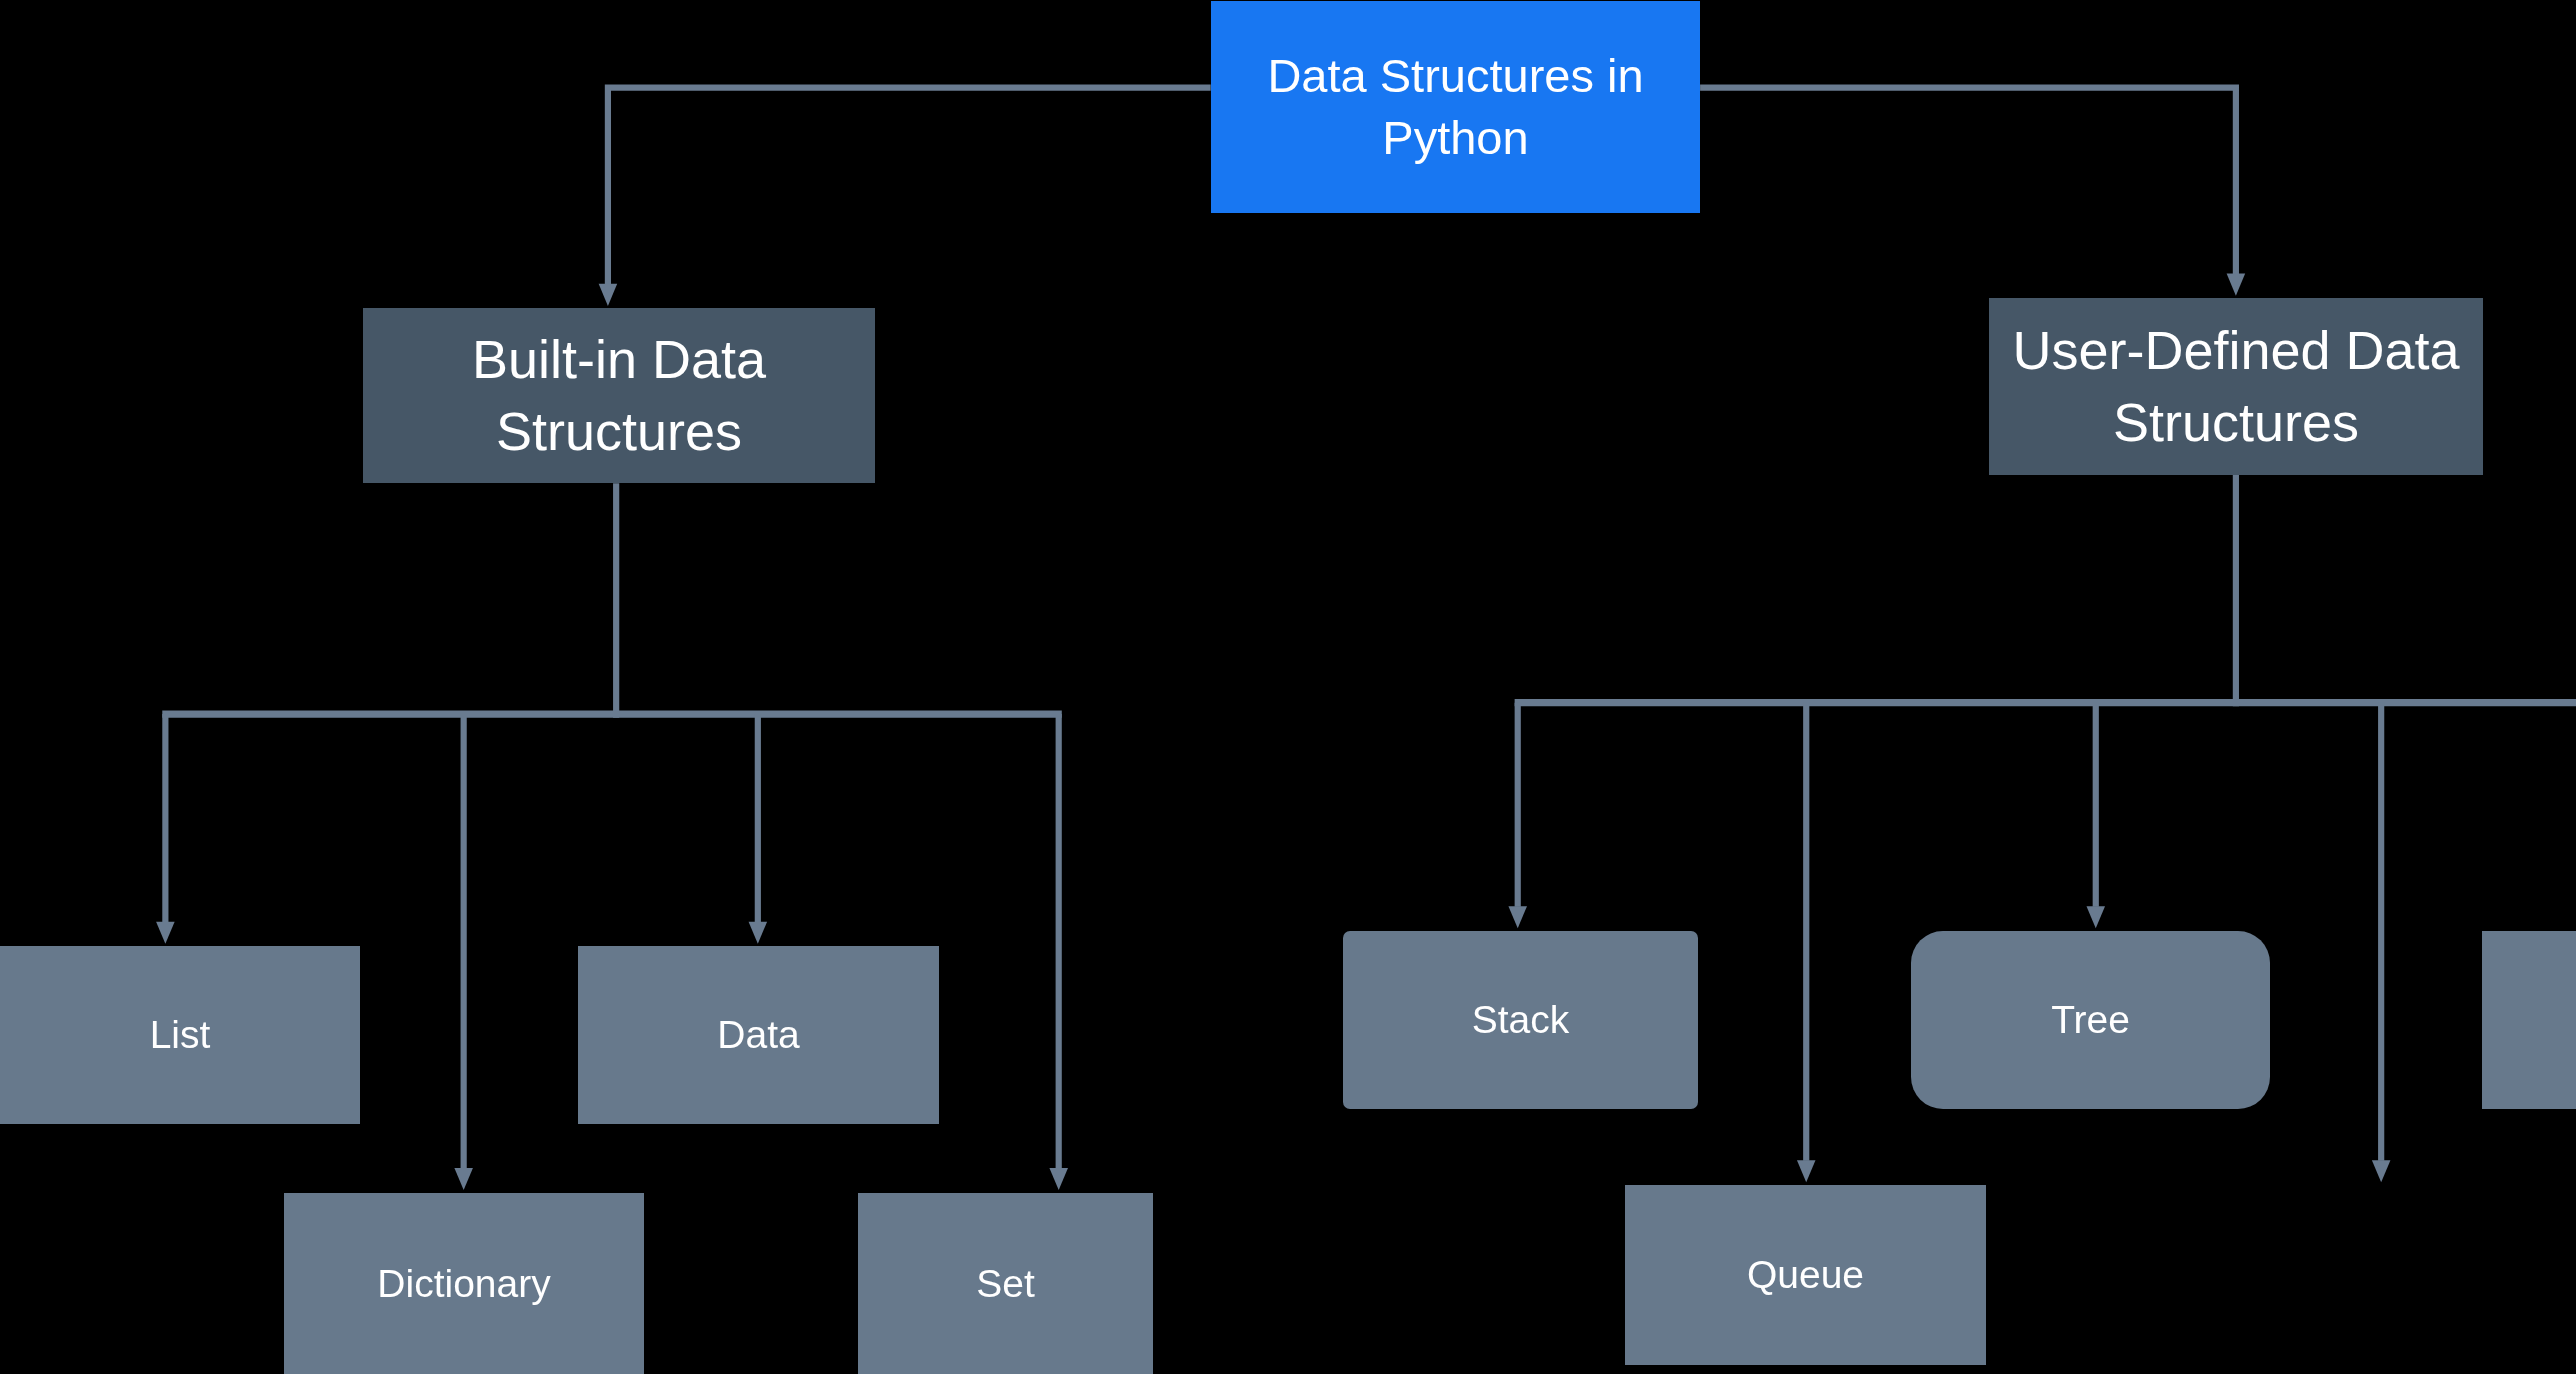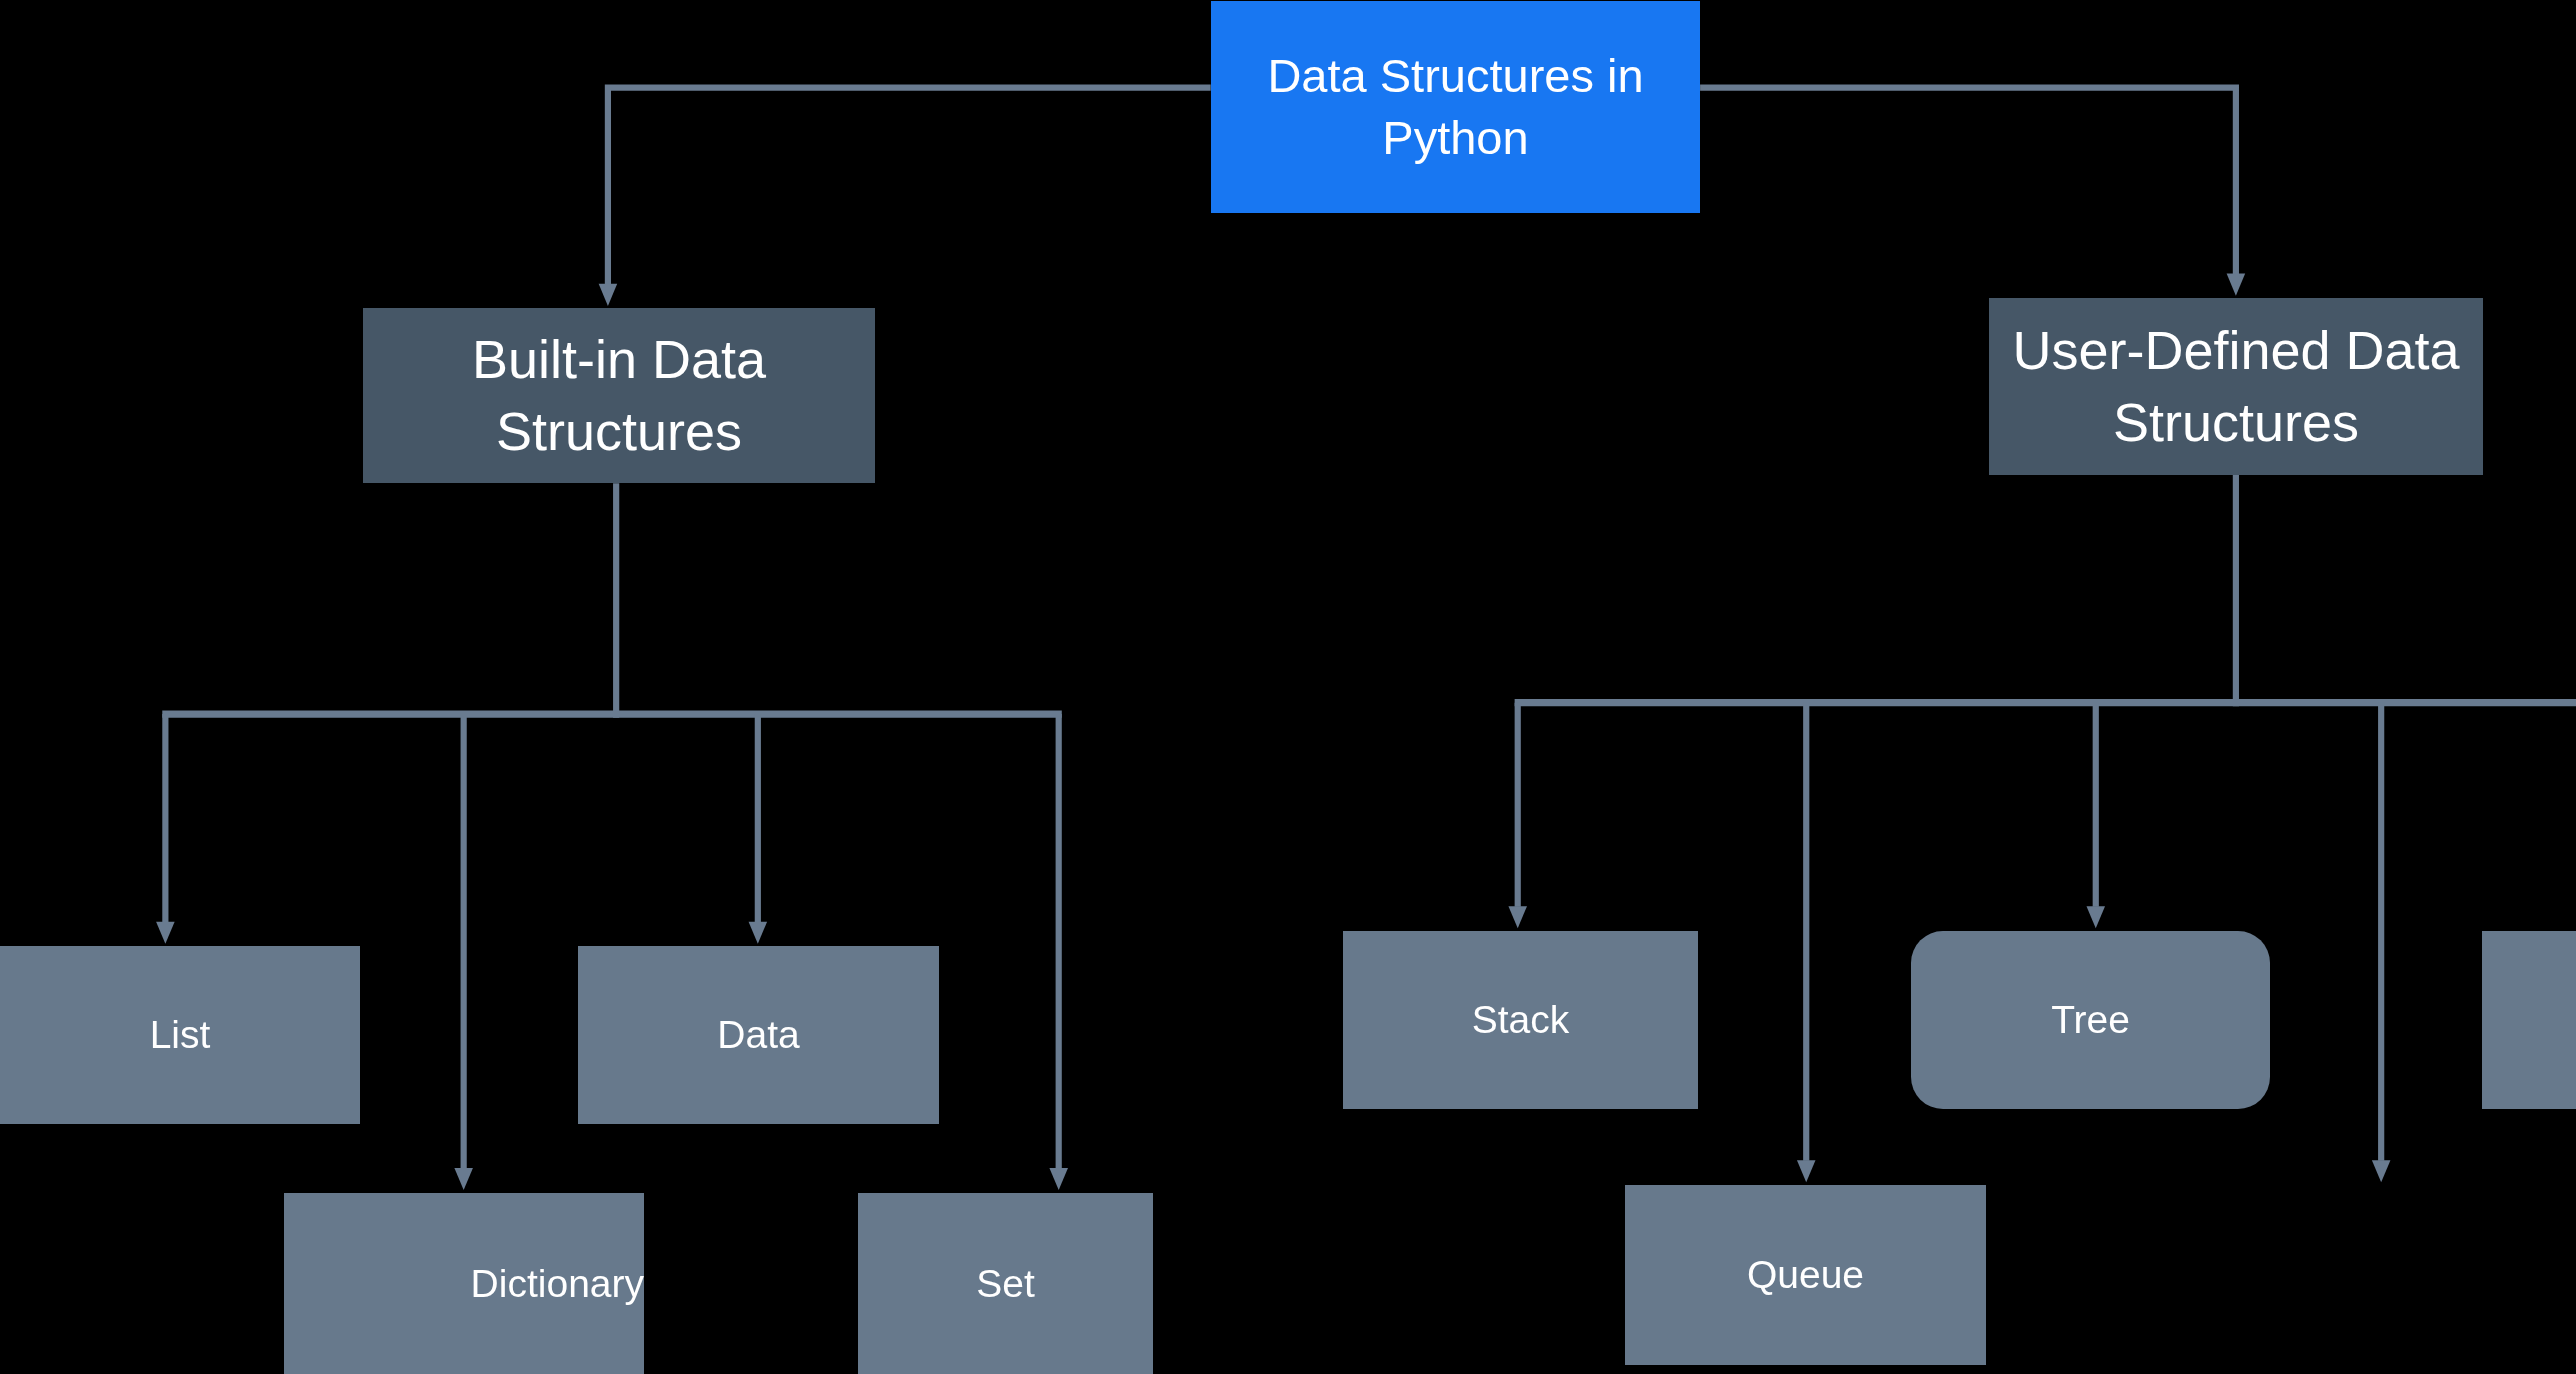--- a/index.html
+++ b/index.html
@@ -22,23 +22,23 @@
     white-space:pre-line;
     line-height:1.32;
   }
   .node.root{left:1211px;top:1px;width:489px;height:212px;background:var(--root_fill,#1877F2);font-size:47px;}
   .node.branch{background:var(--branch_fill,#465767);font-size:54px;}
   .node.leaf{background:var(--leaf_fill,#67798C);font-size:39px;}
   .node.builtin{left:363px;top:308px;width:512px;height:175px;}
   .node.userdef{left:1989px;top:298px;width:494px;height:177px;align-items:center;}
   .node.list{left:0px;top:946px;width:360px;height:178px;}
   .node.tuple{left:578px;top:946px;width:361px;height:178px;}
-  .node.dictionary{left:284px;top:1193px;width:360px;height:181px;justify-content:flex-end;}
+  .node.dictionary{left:284px;top:1193px;width:360px;height:181px;}
   .node.set{left:858px;top:1193px;width:295px;height:181px;}
-  .node.stack{left:1343px;top:931px;width:355px;height:178px;}
+  .node.stack{left:1343px;top:931px;width:355px;height:178px;border-radius:7px;}
   .node.tree{left:1911px;top:931px;width:359px;height:178px;border-radius:32px;}
   .node.graph{left:2482px;top:931px;width:352px;height:178px;}
   .node.queue{left:1625px;top:1185px;width:361px;height:180px;}
   .node.linkedlist{left:2200px;top:1185px;width:353px;height:180px;}
 </style>
 </head>
 <body>
 
 <div class="canvas">
 

